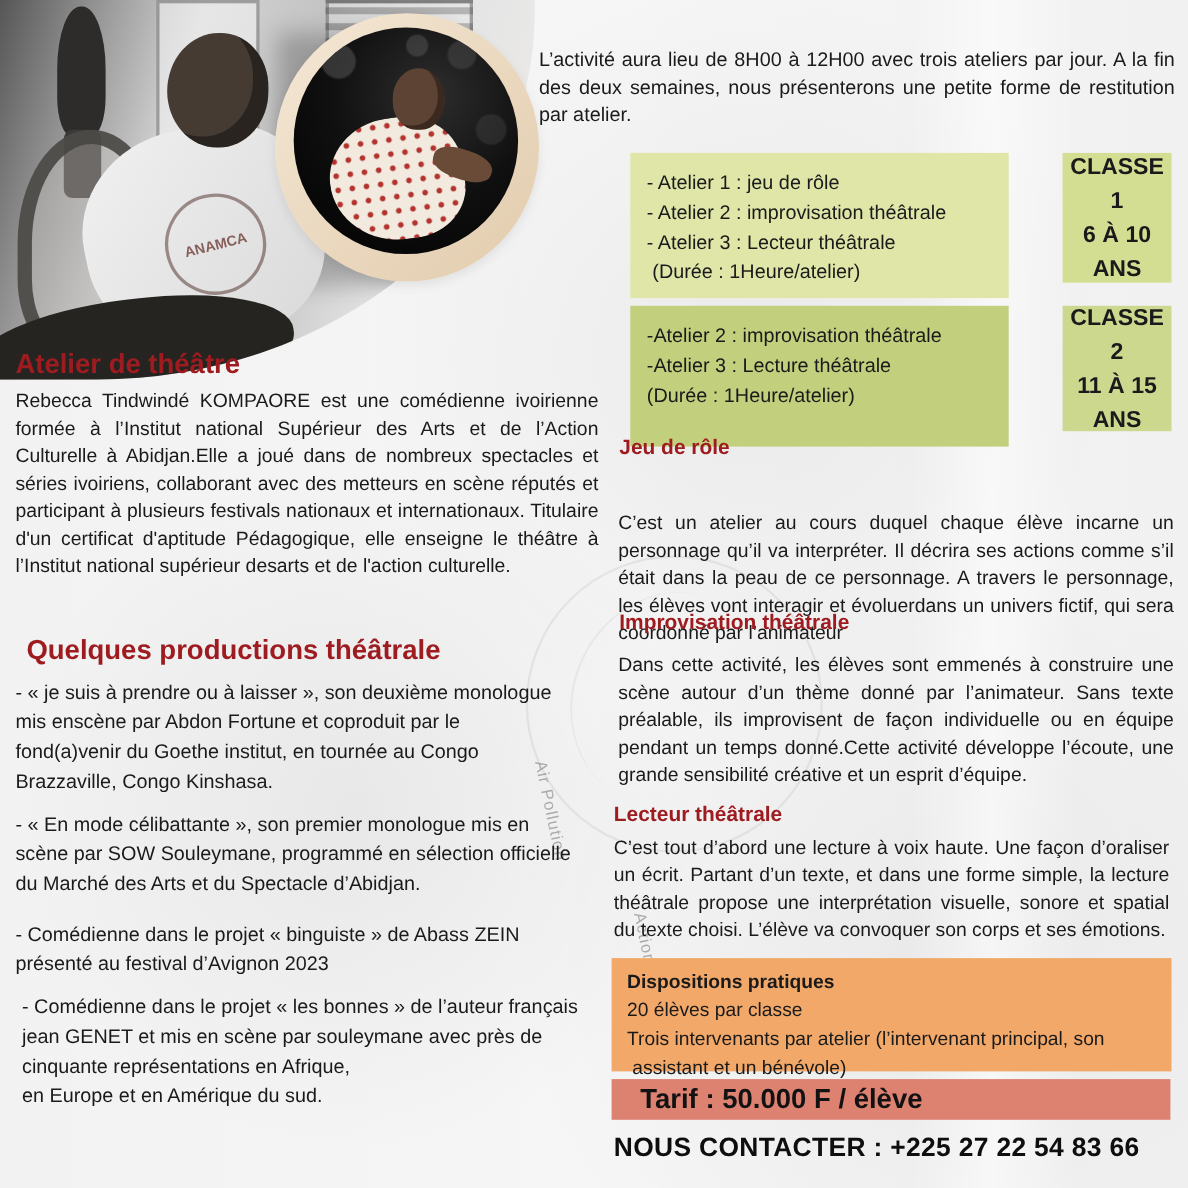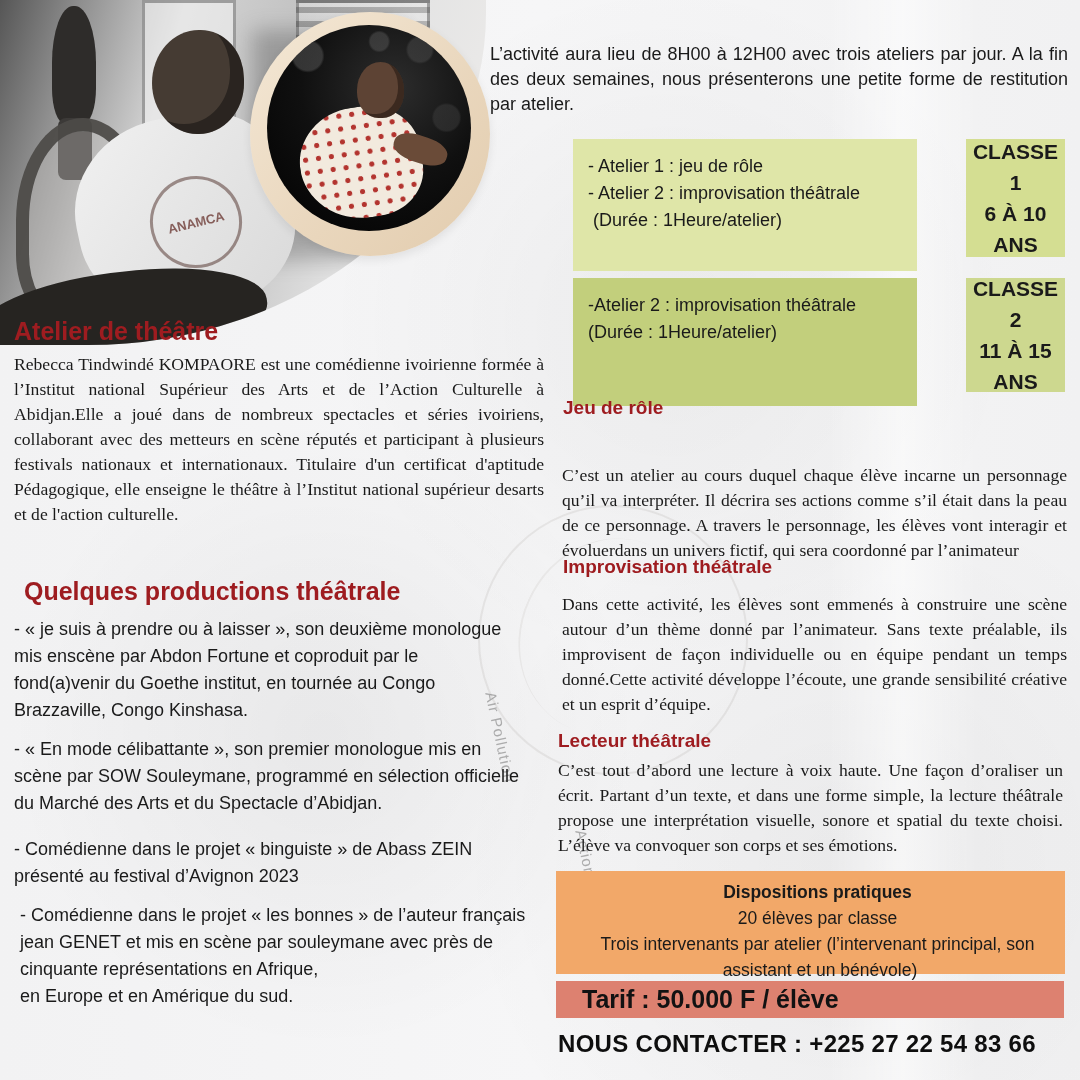--- a/index.html
+++ b/index.html
@@ -47,39 +47,39 @@
   .perf-dress{position:absolute;left:16%;top:40%;width:60%;height:54%;border-radius:50% 46% 42% 54%;transform:rotate(-8deg);
     background:radial-gradient(circle, #b3342f 24%, transparent 32%) 0 0/13px 13px, #f2eade;}
   .perf-head{position:absolute;left:44%;top:18%;width:23%;height:27%;background:#5d4334;border-radius:50% 50% 46% 46%;box-shadow:inset -6px -4px 0 rgba(25,15,10,0.5);}
   .perf-arm{position:absolute;left:62%;top:54%;width:27%;height:13%;background:#6a4b38;border-radius:44%;transform:rotate(18deg);}
 
   
   .abs{position:absolute;}
   .intro{left:490px;top:42px;width:578px;font-size:18px;line-height:25px;text-align:justify;}
   .h-red-lg{font-size:25px;font-weight:bold;color:#9e1c20;}
   .h-red-sm{font-size:19px;font-weight:bold;color:#9e1c20;}
-  .body-just{font-size:17.6px;line-height:25px;text-align:justify;font-family:Liberation Serif, serif;}
+  .body-just{font-size:17.6px;line-height:25px;text-align:justify;}
   .body-left{font-size:18px;line-height:27px;}
   .pre{white-space:pre-line;}
 
   
   .schedule{left:573px;top:139px;width:404px;display:grid;grid-template-columns:344px 141px;gap:7px;}
   .scell{padding:14px 0 0 15px;font-size:18px;line-height:27px;}
   .scell div{white-space:pre-wrap;}
   .scell.c-r{display:flex;flex-direction:column;align-items:center;justify-content:center;padding:0;font-weight:bold;font-size:21px;line-height:31px;text-align:center;margin-left:42px;}
   .r1l{background:#dfe6a8;height:118px;}
   .r1r{background:#d4de92;height:118px;}
   .r2l{background:#c2cf7c;height:114px;}
   .r2r{background:#cdd88f;height:114px;}
 
   
   .sect-text{left:562px;width:505px;}
 
   
-  .info-box{left:556px;top:871px;width:495px;height:95px;background:#f2a869;padding:8px 0 0 14px;font-size:17.5px;line-height:26px;text-align:center;}
+  .info-box{left:556px;top:871px;width:495px;height:95px;background:#f2a869;padding:8px 0 0 14px;font-size:17.5px;line-height:26px;}
   .info-box .ti{font-weight:bold;}
   .tarif-bar{left:556px;top:981px;width:508px;height:37px;background:#dd8170;font-size:25px;font-weight:bold;line-height:37px;padding-left:26px;box-sizing:border-box;color:#121212;}
   .contact{left:558px;top:1030px;font-size:24px;font-weight:bold;letter-spacing:0.3px;color:#0e0e0e;}
 </style>
 </head>
 <body>
 
 <div id="flyer">
 
   <div class="bg-band"></div>
@@ -108,28 +108,30 @@
       <div class="perf-arm"></div>
     </div>
   </div>
 
   <div class="abs intro">L’activité aura lieu de 8H00 à 12H00 avec trois ateliers par jour. A la fin des deux semaines, nous présenterons une petite forme de restitution par atelier.</div>
 
   <div class="abs schedule">
     <div class="scell r1l">
       <div>- Atelier 1 : jeu de rôle</div>
       <div>- Atelier 2 : improvisation théâtrale</div>
+      <div>- Atelier 3 : Lecteur théâtrale</div>
       <div> (Durée : 1Heure/atelier)</div>
     </div>
     <div class="scell c-r r1r">
       <div>CLASSE 1</div>
       <div>6 À 10 ANS</div>
     </div>
     <div class="scell r2l">
       <div>-Atelier 2 : improvisation théâtrale</div>
+      <div>-Atelier 3 : Lecture théâtrale</div>
       <div>(Durée : 1Heure/atelier)</div>
     </div>
     <div class="scell c-r r2r">
       <div>CLASSE 2</div>
       <div>11 À 15 ANS</div>
     </div>
   </div>
 
   <div class="abs h-red-lg" style="left:14px;top:317px;">Atelier de théâtre</div>
   <div class="abs body-just" style="left:14px;top:352px;width:530px;">Rebecca Tindwindé KOMPAORE est une comédienne ivoirienne formée à l’Institut national Supérieur des Arts et de l’Action Culturelle à Abidjan.Elle a joué dans de nombreux spectacles et séries ivoiriens, collaborant avec des metteurs en scène réputés et participant à plusieurs festivals nationaux et internationaux. Titulaire d'un certificat d'aptitude Pédagogique, elle enseigne le théâtre à l’Institut national supérieur desarts et de l'action culturelle.</div>

